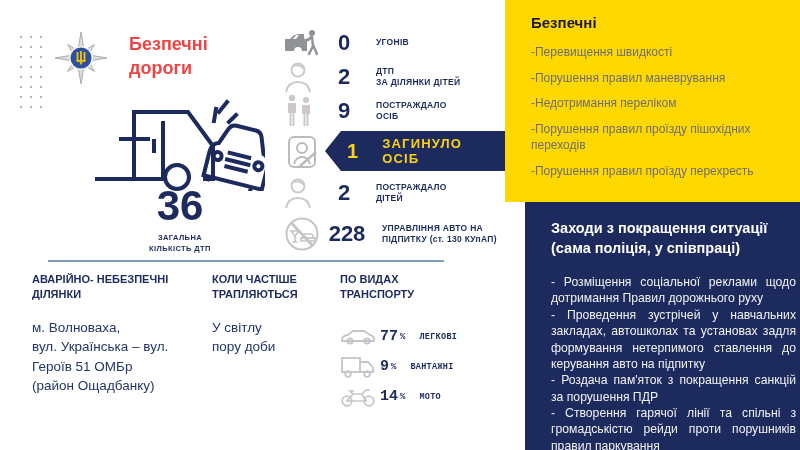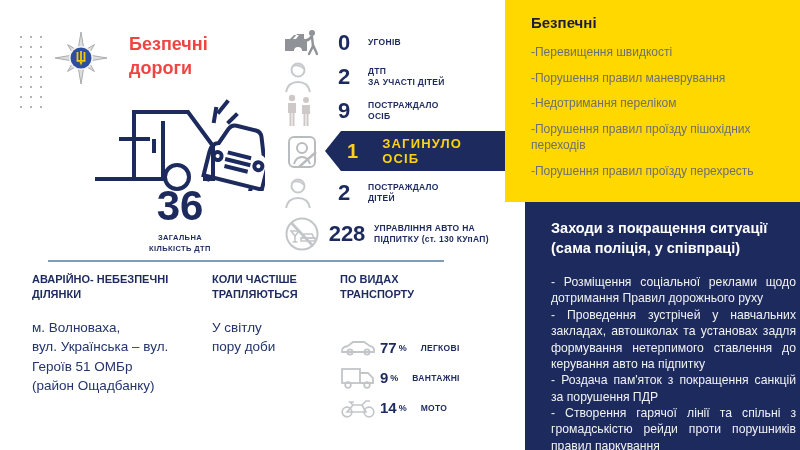--- a/index.html
+++ b/index.html
@@ -16,21 +16,21 @@
   .crash{position:absolute;left:93px;top:99px;}
   .total-num{position:absolute;left:95px;top:182px;width:170px;text-align:center;
     font-size:42px;font-weight:bold;color:#1c2a5e;}
   .total-label{position:absolute;left:95px;top:233px;width:170px;text-align:center;
     font-size:7.5px;font-weight:bold;color:#1c2a5e;letter-spacing:.4px;line-height:1.4;white-space:pre-line;}
 
   
   .stat-row{position:absolute;left:284px;width:216px;height:34px;display:flex;align-items:center;}
   .stat-icon{width:38px;display:flex;justify-content:flex-start;align-items:center;flex:none;}
   .stat-num{width:44px;text-align:center;font-size:22px;font-weight:bold;color:#1c2a5e;flex:none;}
-  .stat-label{margin-left:2px;font-size:8.5px;font-weight:bold;color:#1c2a5e;
+  .stat-label{margin-left:10px;font-size:8.5px;font-weight:bold;color:#1c2a5e;
     line-height:1.3;letter-spacing:.3px;white-space:pre-line;}
   .banner{position:absolute;left:325px;top:131px;width:180px;height:40px;background:#1c2a5e;
     clip-path:polygon(0 50%,16px 0,100% 0,100% 100%,16px 100%);
     display:flex;align-items:center;}
   .banner .b-num{margin-left:22px;font-size:20px;font-weight:bold;color:#fcd116;}
   .banner .b-label{margin-left:24px;font-size:13px;font-weight:bold;color:#fcd116;
     letter-spacing:1.2px;word-spacing:8px;}
   .banner-icon{position:absolute;left:286px;top:134px;}
 
   
@@ -38,21 +38,21 @@
 
   
   .b-col{position:absolute;top:272px;}
   .b-head{font-size:11px;font-weight:bold;color:#1c2a5e;line-height:1.35;white-space:pre-line;}
   .b-body{margin-top:16px;font-size:13.5px;color:#23356b;line-height:1.45;white-space:pre-line;}
   .t-row{display:flex;align-items:center;height:26px;margin-bottom:4px;}
   .t-icon{width:40px;flex:none;display:flex;align-items:center;}
   .t-num{font-size:15px;font-weight:bold;color:#1c2a5e;}
   .t-unit{font-size:9px;font-weight:bold;color:#1c2a5e;margin-left:2px;}
   .t-label{margin-left:14px;font-size:8.5px;font-weight:bold;color:#1c2a5e;letter-spacing:.3px;}
-  .t-rows{margin-top:33px;}
+  .t-rows{margin-top:22px;font-family:Liberation Mono, monospace;}
 
   
   .panel-yellow{position:absolute;left:505px;top:0;width:295px;height:202px;background:#ffd800;
     box-sizing:border-box;padding:14px 28px 0 26px;}
   .py-title{font-size:15px;font-weight:bold;color:#1d1d3b;margin-bottom:13px;}
   .py-item{font-size:12px;color:#6e6e70;line-height:1.35;margin-bottom:9.5px;}
   .panel-navy{position:absolute;left:525px;top:202px;width:295px;height:248px;background:#1c2a5e;
     box-sizing:border-box;padding:17px 24px 0 26px;overflow:hidden;}
   .pn-title{font-size:14.5px;font-weight:bold;color:#ffffff;line-height:1.35;white-space:pre-line;
     margin-bottom:16px;}
@@ -134,21 +134,21 @@
       <svg width="28" height="32" viewBox="0 0 28 32">
         <g fill="none" stroke="#c7cacd" stroke-width="2">
           <circle cx="14" cy="9" r="6.5"></circle>
           <path d="M8,6 q6,-4 12,2" stroke-width="1.6"></path>
           <path d="M2,31 q2,-10 12,-10 q10,0 12,10"></path>
         </g>
       </svg>
     </span>
     <span class="stat-num">2</span>
     <span class="stat-label">ДТП
-ЗА УЧАСТІ ДІТЕЙ</span>
+ЗА ДІЛЯНКИ ДІТЕЙ</span>
   </div>
 
   <div class="stat-row" style="top:94px">
     <span class="stat-icon">
       <svg width="30" height="34" viewBox="0 0 30 34">
         <g fill="#cfc8c8">
           <circle cx="8" cy="4" r="3.2"></circle>
           <path d="M4,9 h8 v10 h-1.5 v13 h-2 v-13 h-1 v13 h-2 v-13 H4 z"></path>
           <circle cx="22" cy="6" r="3"></circle>
           <path d="M18,11 h8 v9 h-1.5 v12 h-2 v-12 h-1 v12 h-2 v-12 H18 z"></path>

